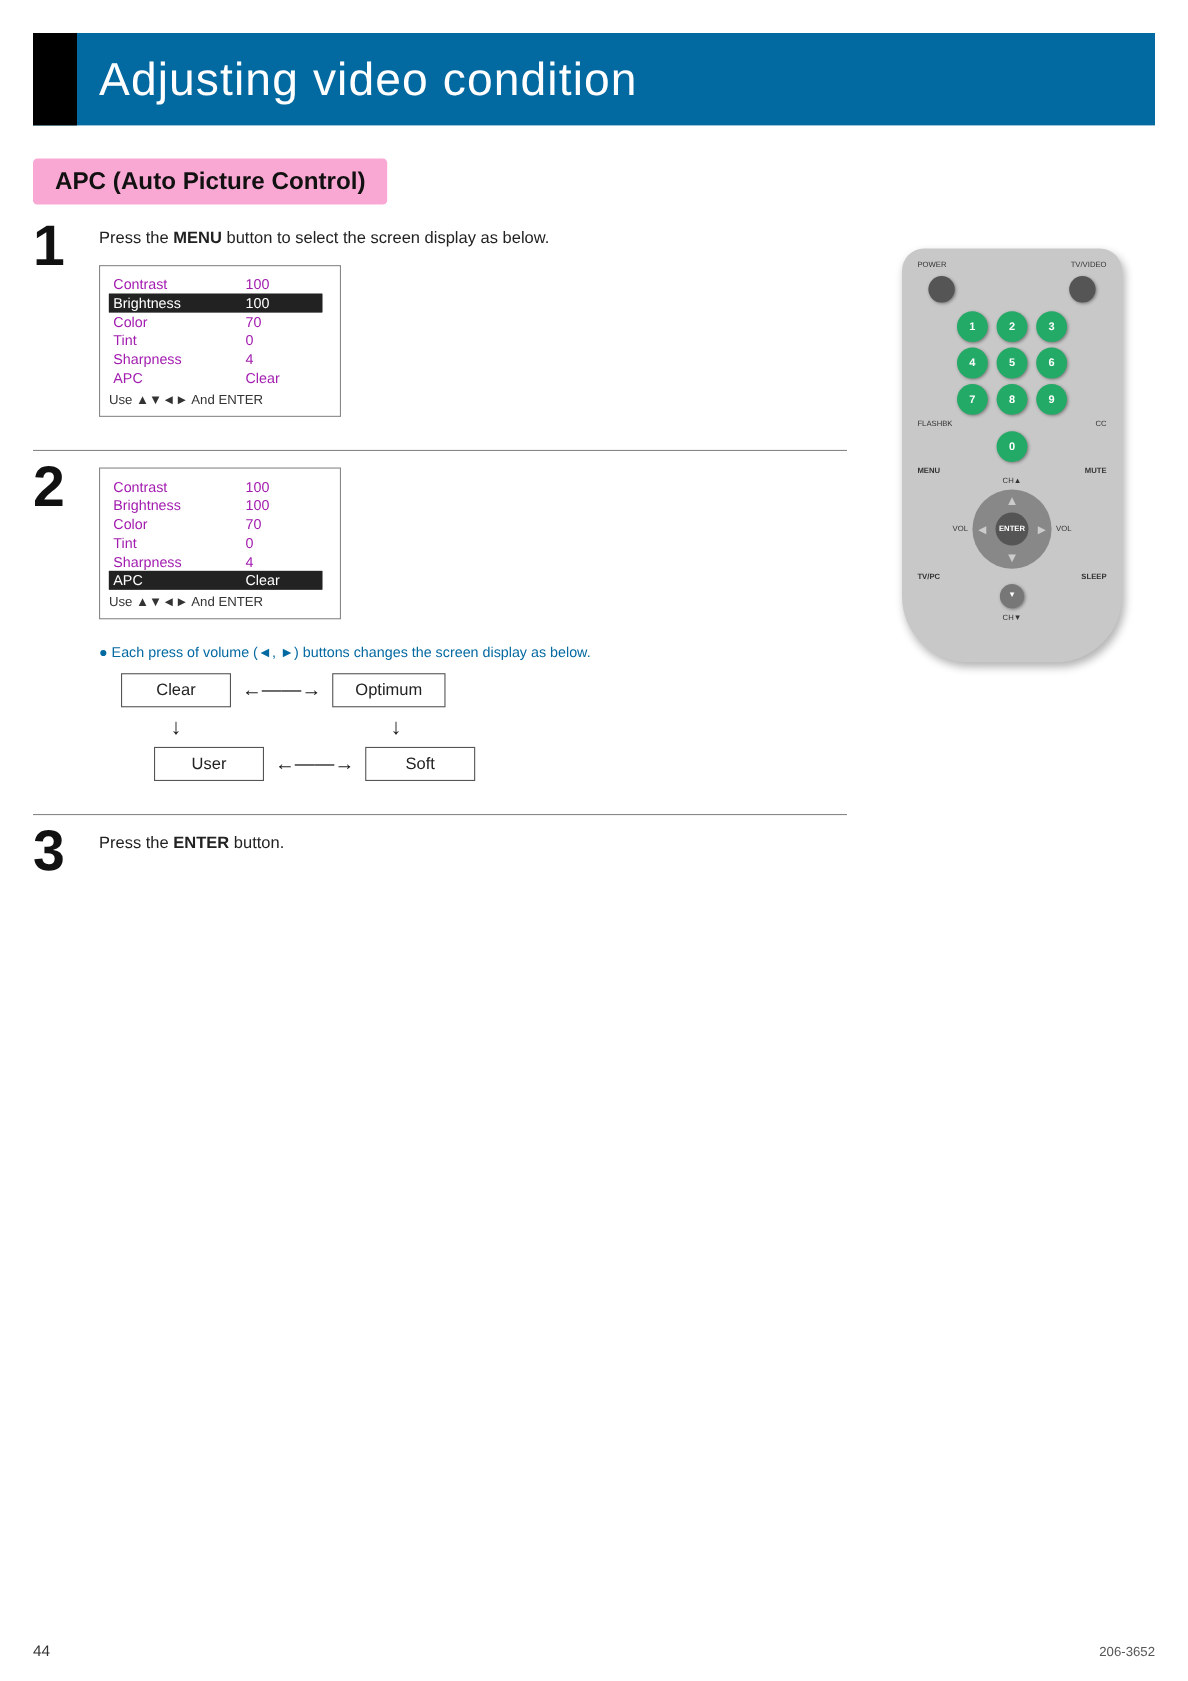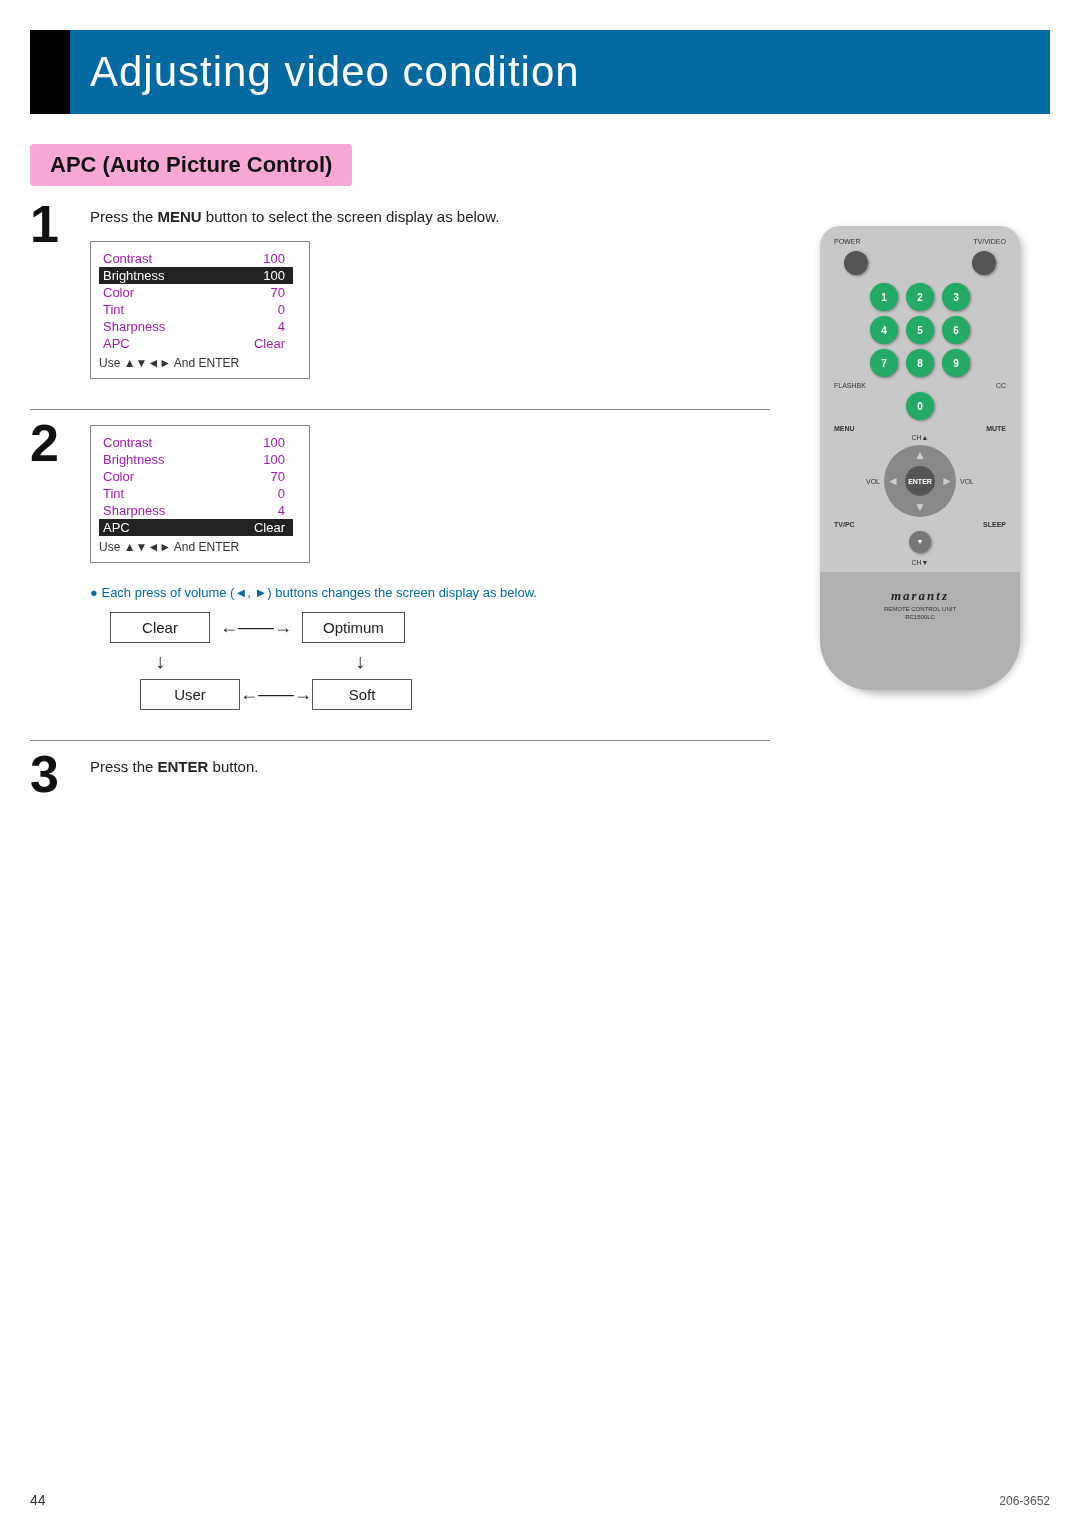--- a/index.html
+++ b/index.html
@@ -108,21 +108,21 @@
     .menu-table td {
       font-size: 13px;
       padding: 1px 4px;
       color: #a21caf;
     }
     .menu-table .highlighted {
       background: #222;
       color: #fff;
     }
     .menu-table .val-col {
-      text-align: right;
+      text-align: left;
       padding-right: 8px;
     }
     .menu-hint {
       font-size: 12px;
       color: #333;
       margin-top: 4px;
     }
 
     
     .divider {
@@ -425,21 +425,21 @@
             <div style="display:flex; align-items:center; gap:10px; height:36px;">
               <div style="width:100px; display:flex; justify-content:center;">
                 <span style="font-size:20px; color:#222;">↓</span>
               </div>
               <div style="width:80px;"></div>
               <div style="width:100px; display:flex; justify-content:center;">
                 <span style="font-size:20px; color:#222;">↓</span>
               </div>
             </div>
 
-            <div style="display:flex; align-items:center; padding-left:30px;">
+            <div style="display:flex; align-items:center; gap:10px;padding-left:30px;">
               <div class="mode-box">User</div>
               <div class="arrow-h">←——→</div>
               <div class="mode-box">Soft</div>
             </div>
           </div>
         </div>
       </div>
     </div>
 
     <hr class="divider">
@@ -542,26 +542,20 @@
         <span class="remote-lbl">SLEEP</span>
       </div>
 
       <div style="text-align:center; margin:2px 0 6px 0;">
         <div class="btn-circle gray small-btn" style="display:inline-flex; width:22px; height:22px; font-size:7px;">▼</div>
       </div>
       <div style="text-align:center; font-size:7px; color:#333; margin-bottom:6px;">
         <span>CH▼</span>
       </div>
 
-      <div class="remote-bottom-area">
-        <div class="remote-brand">marantz</div>
-        <div class="remote-model">REMOTE CONTROL UNIT</div>
-        <div class="remote-model">RC1500LC</div>
-        <div style="margin-top:10px; background:#b0b0b0; border-radius:8px; height:40px; width:80%; margin-left:auto; margin-right:auto;"></div>
-      </div>
 
     </div>
   </div>
 
 </div>
 
 
 <div class="page-footer">
   <span class="page-number">44</span>
   <span class="doc-number">206-3652</span>

